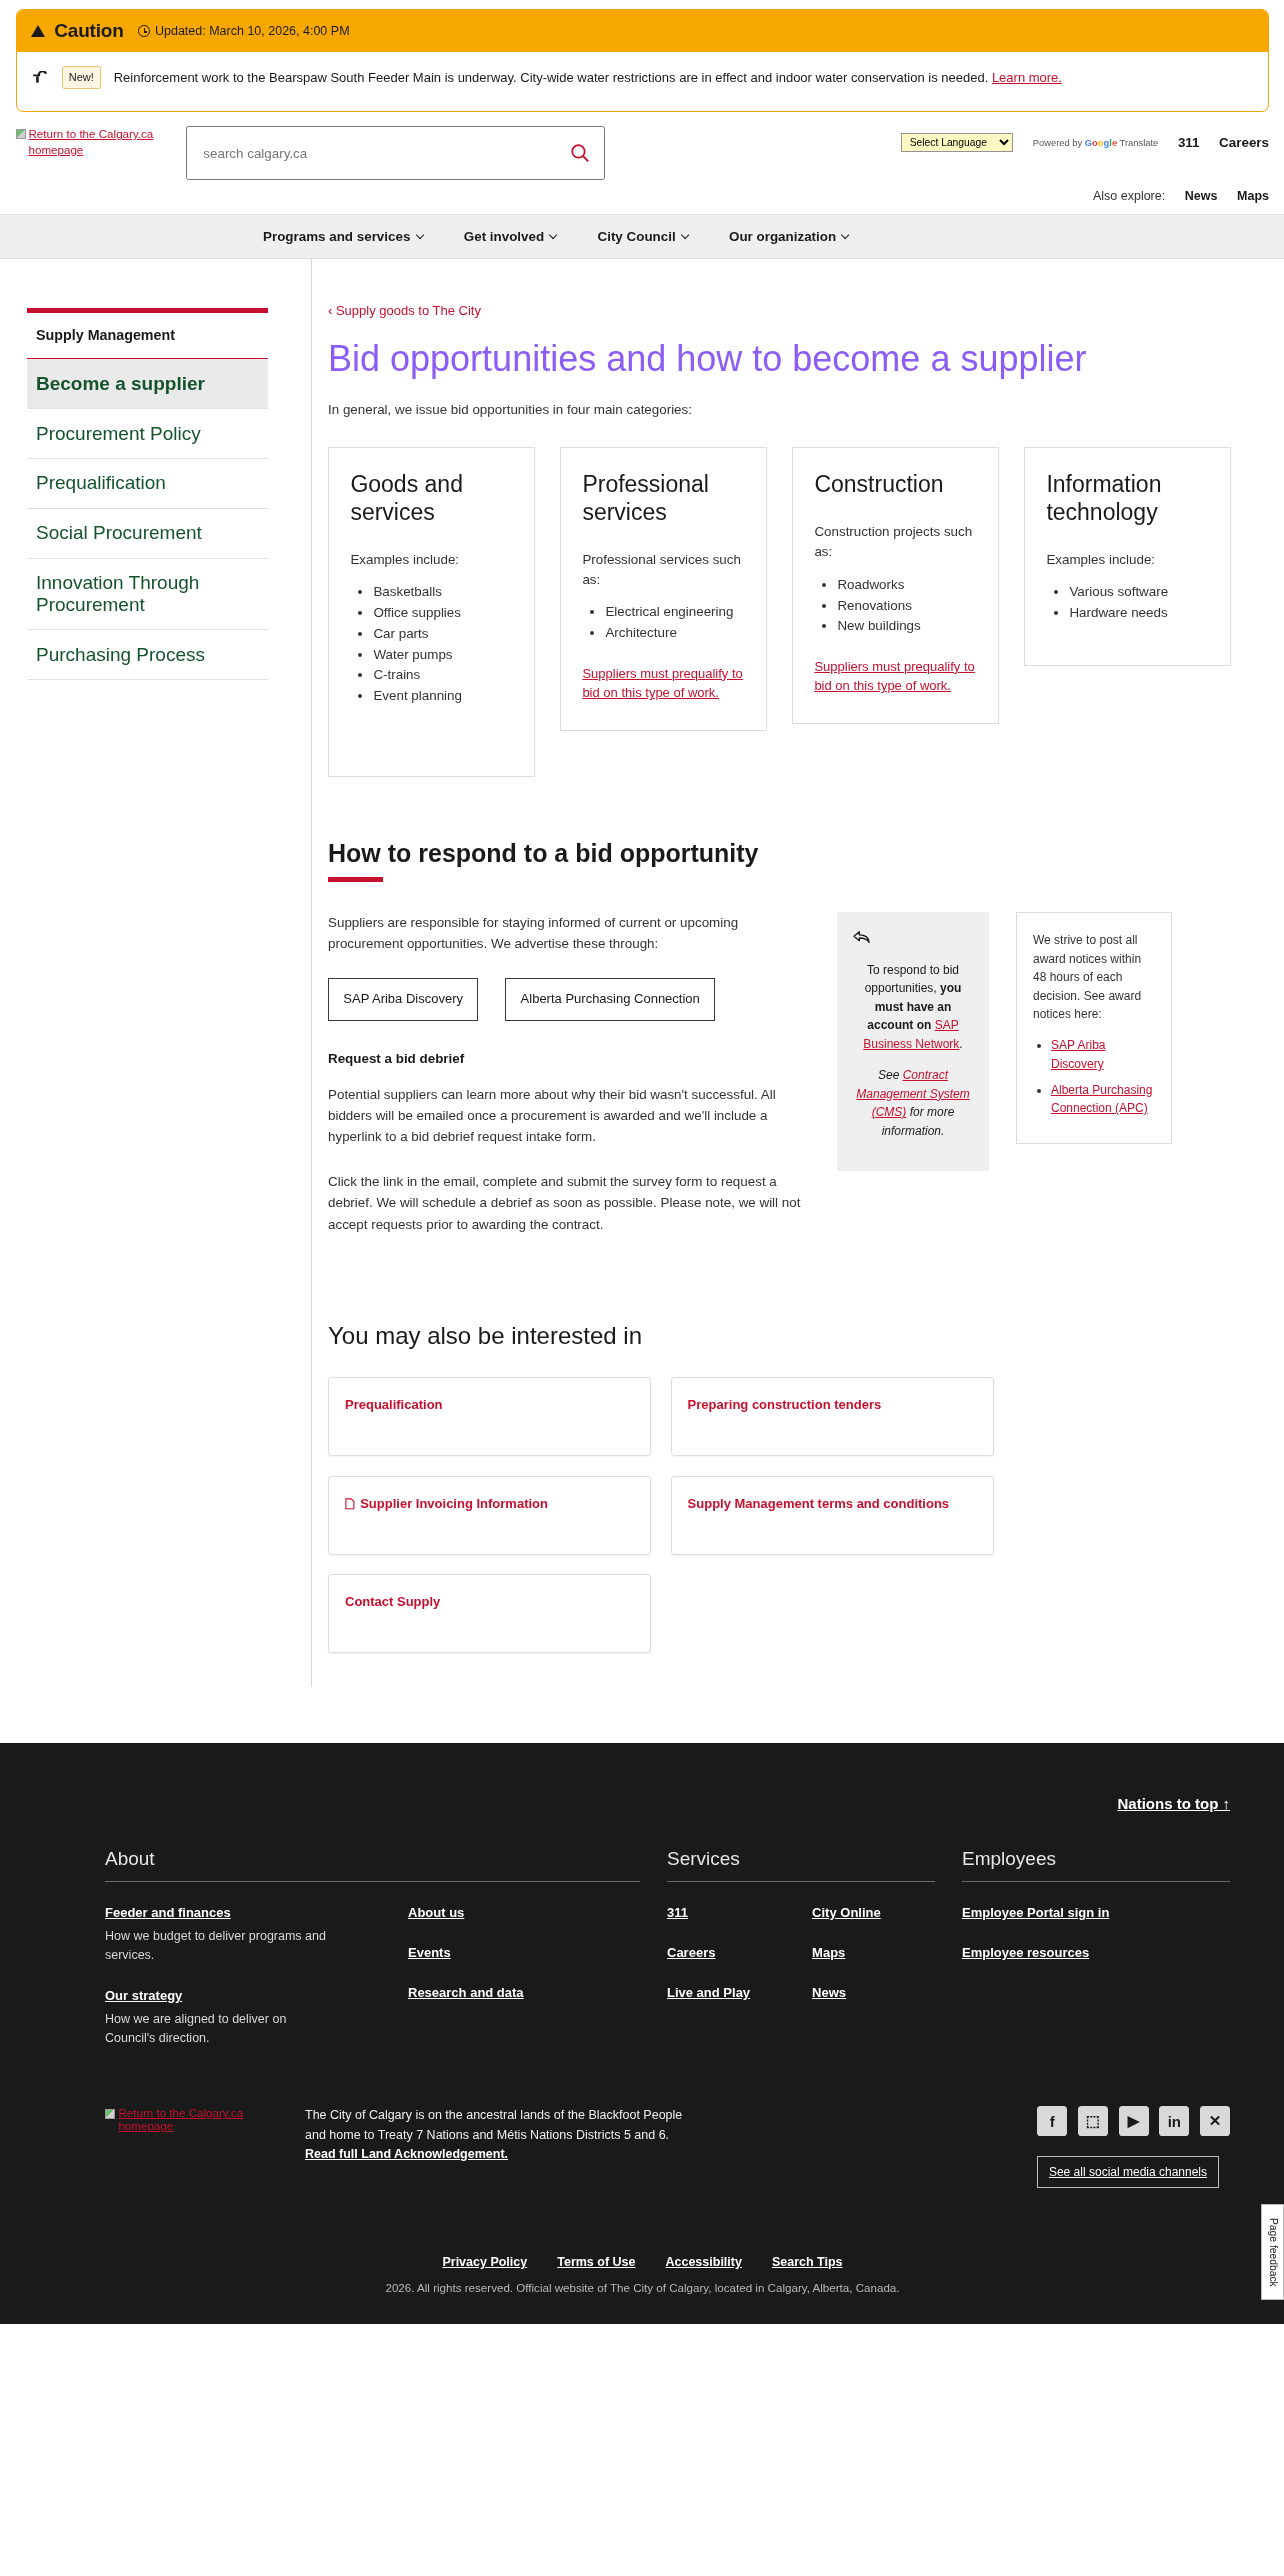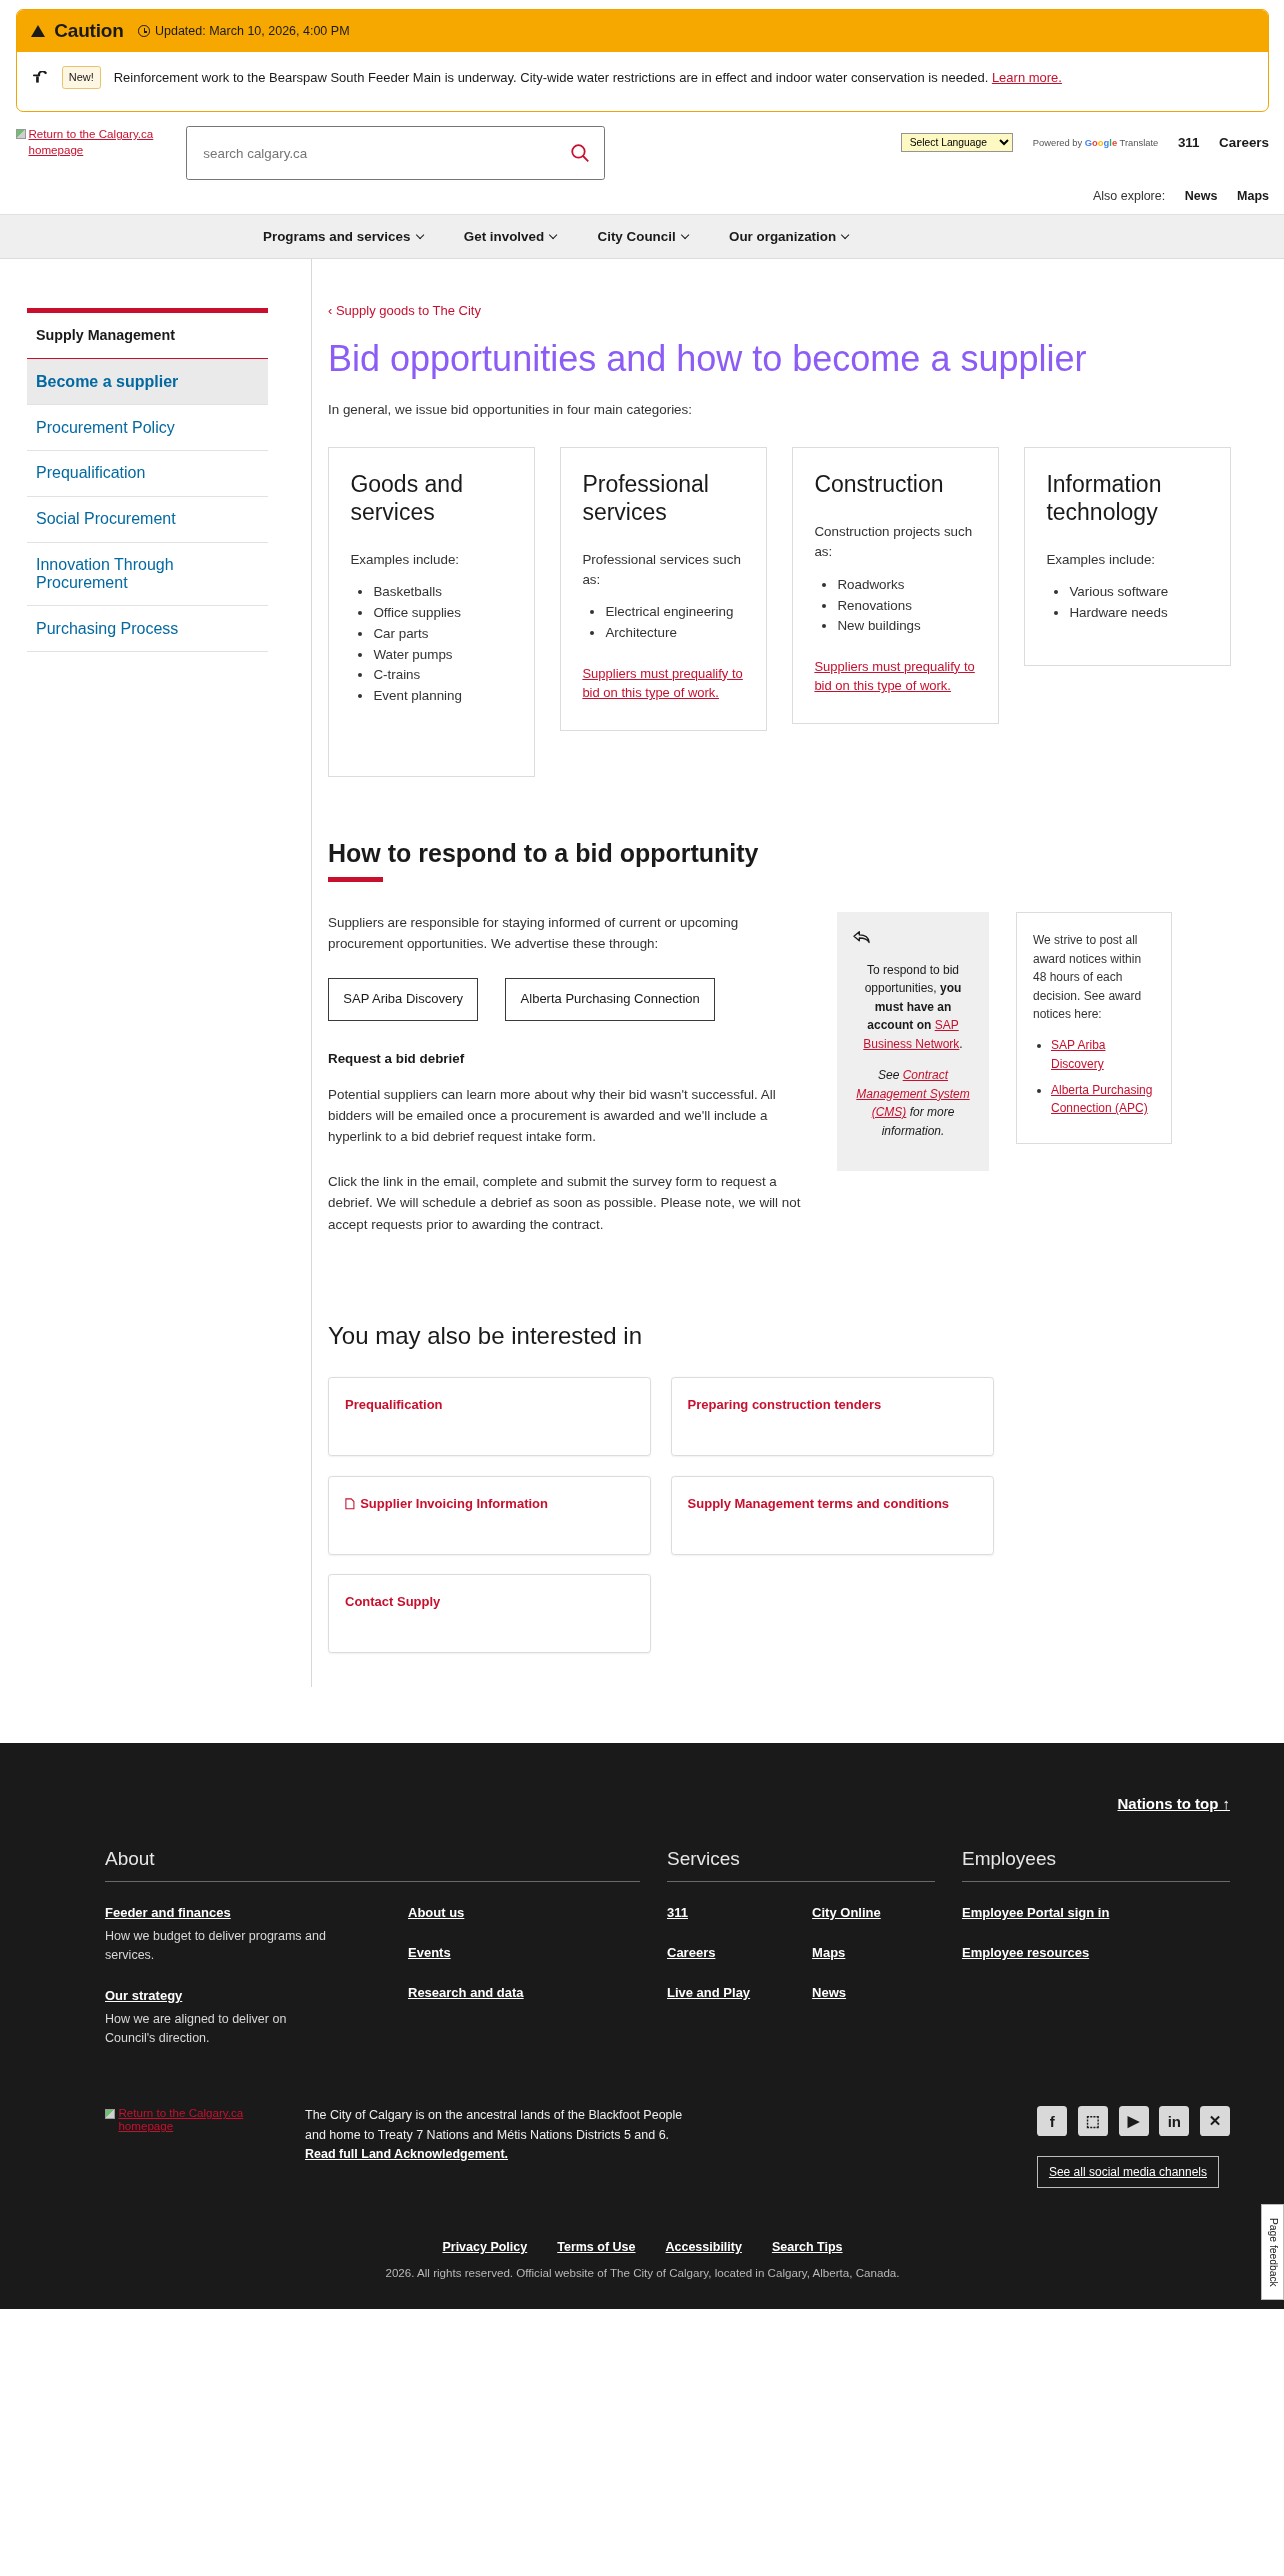--- a/index.html
+++ b/index.html
@@ -156,22 +156,22 @@
     flex: 0 0 312px;
     padding: 49px 43px 54px 27px;
     border-right: 0.9px solid #d8d8d8;
     min-height: 1428px;
   }
   .sb-rule { height:4.5px; background:#c8102e; }
   .sb-title { font-size:14.3px; font-weight:bold; padding:14.3px 9px; color:#1a1a1a;}
   .sb-title-rule { height:1.8px; background:#c8102e;}
   .sb-item {
     padding: 13.4px 9px;
-    font-size: 16px;
-    color:#0369a1;
+    font-size: 19px;
+    color:#14532d;
     border-bottom: 0.9px solid #e2e2e2;
     cursor:pointer;
     text-decoration:none;
     display:block;
   }
   .sb-item.active { background:#eaeaea; font-weight:bold; border-bottom-color:#e2e2e2;}
 
   .content { flex:1; padding: 43px 54px 54px 16px; max-width: 973px;}
   .breadcrumb { font-size:13px; color:#c8102e; text-decoration:none; display:inline-block; margin-bottom:19.6px;}
   h1.page-title { font-size: 36px; font-weight: normal; color:#8b5cf6; margin: 0 0 23px 0; line-height:1.15;}
@@ -286,21 +286,21 @@
   .soc {
     width: 30px; height:30px; background:#d9d9d9; border-radius:3.6px;
     display:flex; align-items:center; justify-content:center; color:#1a1a1a;
     font-weight:bold; font-size:15px; cursor:pointer;
   }
   .social-link-box {
     border:0.9px solid #bdbdbd; padding: 8px 10.7px; font-size:12px; color:#fff;
     text-decoration:underline; display:inline-block; cursor:pointer;
   }
   .legal-row { display:flex; justify-content:center; gap: 30px; padding: 27px 0 12.5px 0;}
-  .legal-row a { color:#fff; font-size:12.5px; text-decoration:underline; font-weight:bold;}
+  .legal-row a { color:#fff; font-size:12.5px; text-decoration:underline; font-weight:bold;margin-top:15px;}
   .copyright { text-align:center; font-size:11.6px; color:#b8b8b8; padding-bottom: 30px;}
 
   .page-feedback {
     position: absolute; right: 0; top: 2204px;
     width: 23px; padding: 12.5px 3.6px; background:#fff;
     border:0.9px solid #bbb; font-size:10.3px;
     writing-mode: vertical-rl; text-align:center; cursor:pointer; color:#222;
   }
 </style>
 </head>

